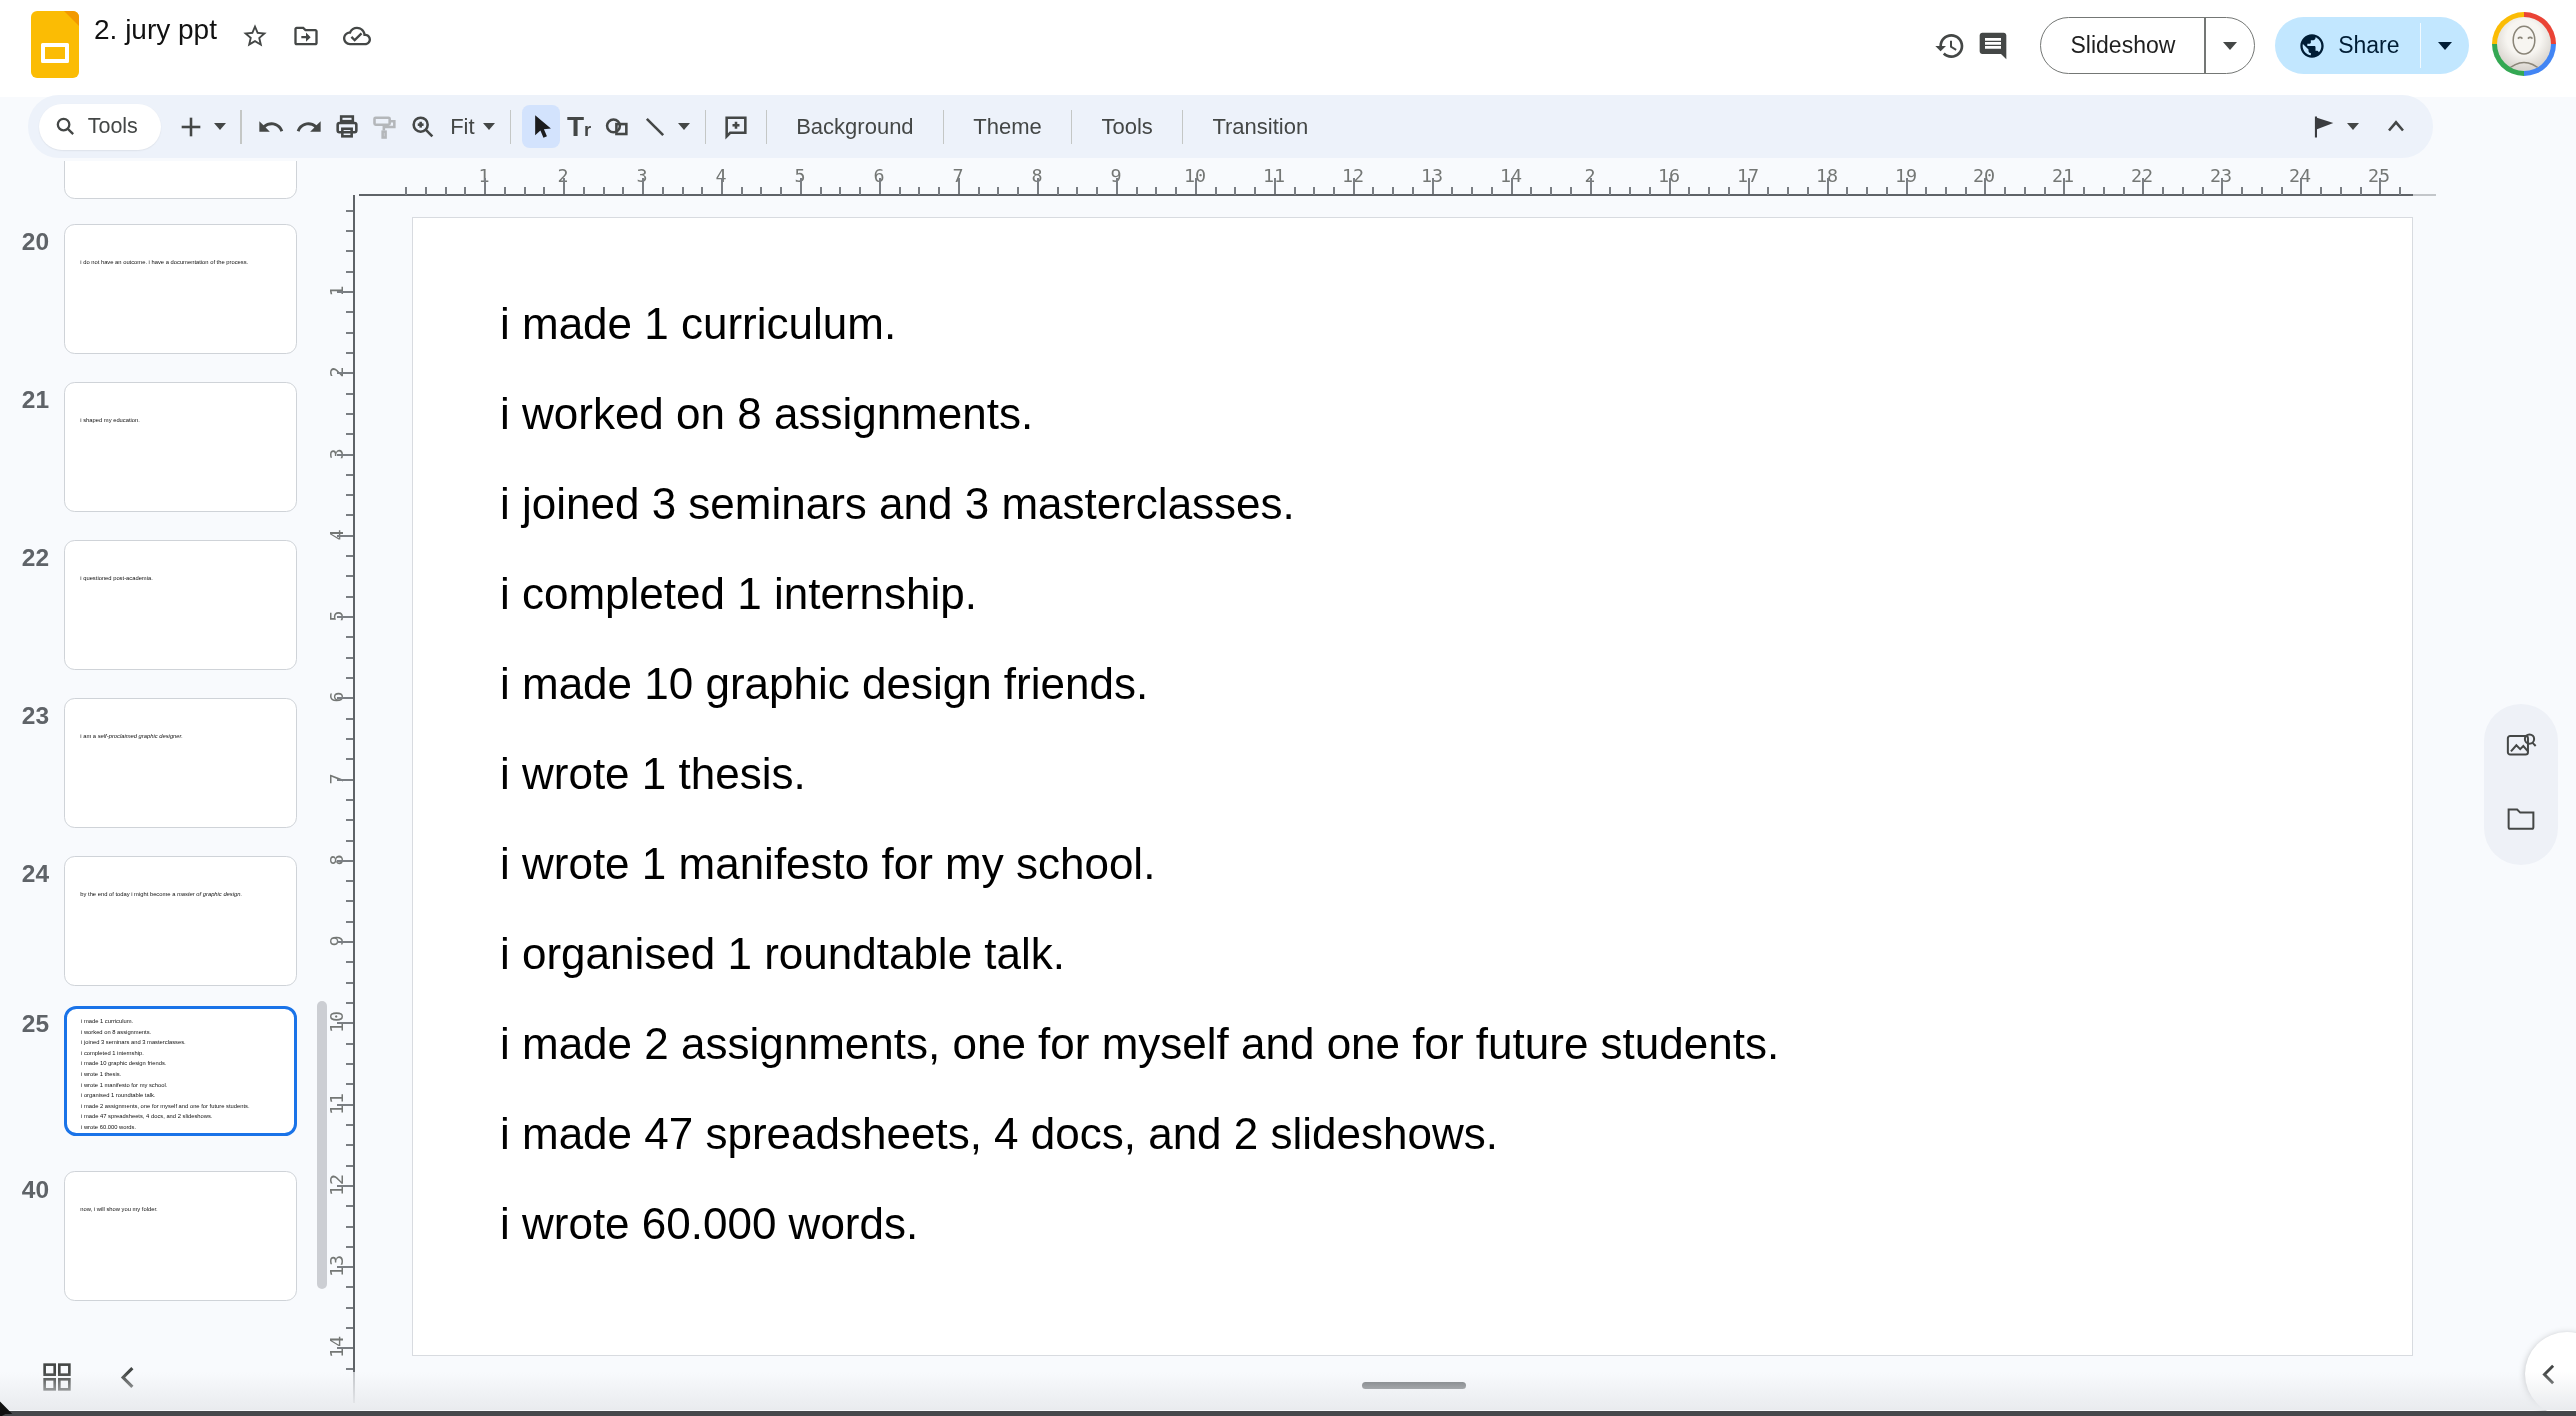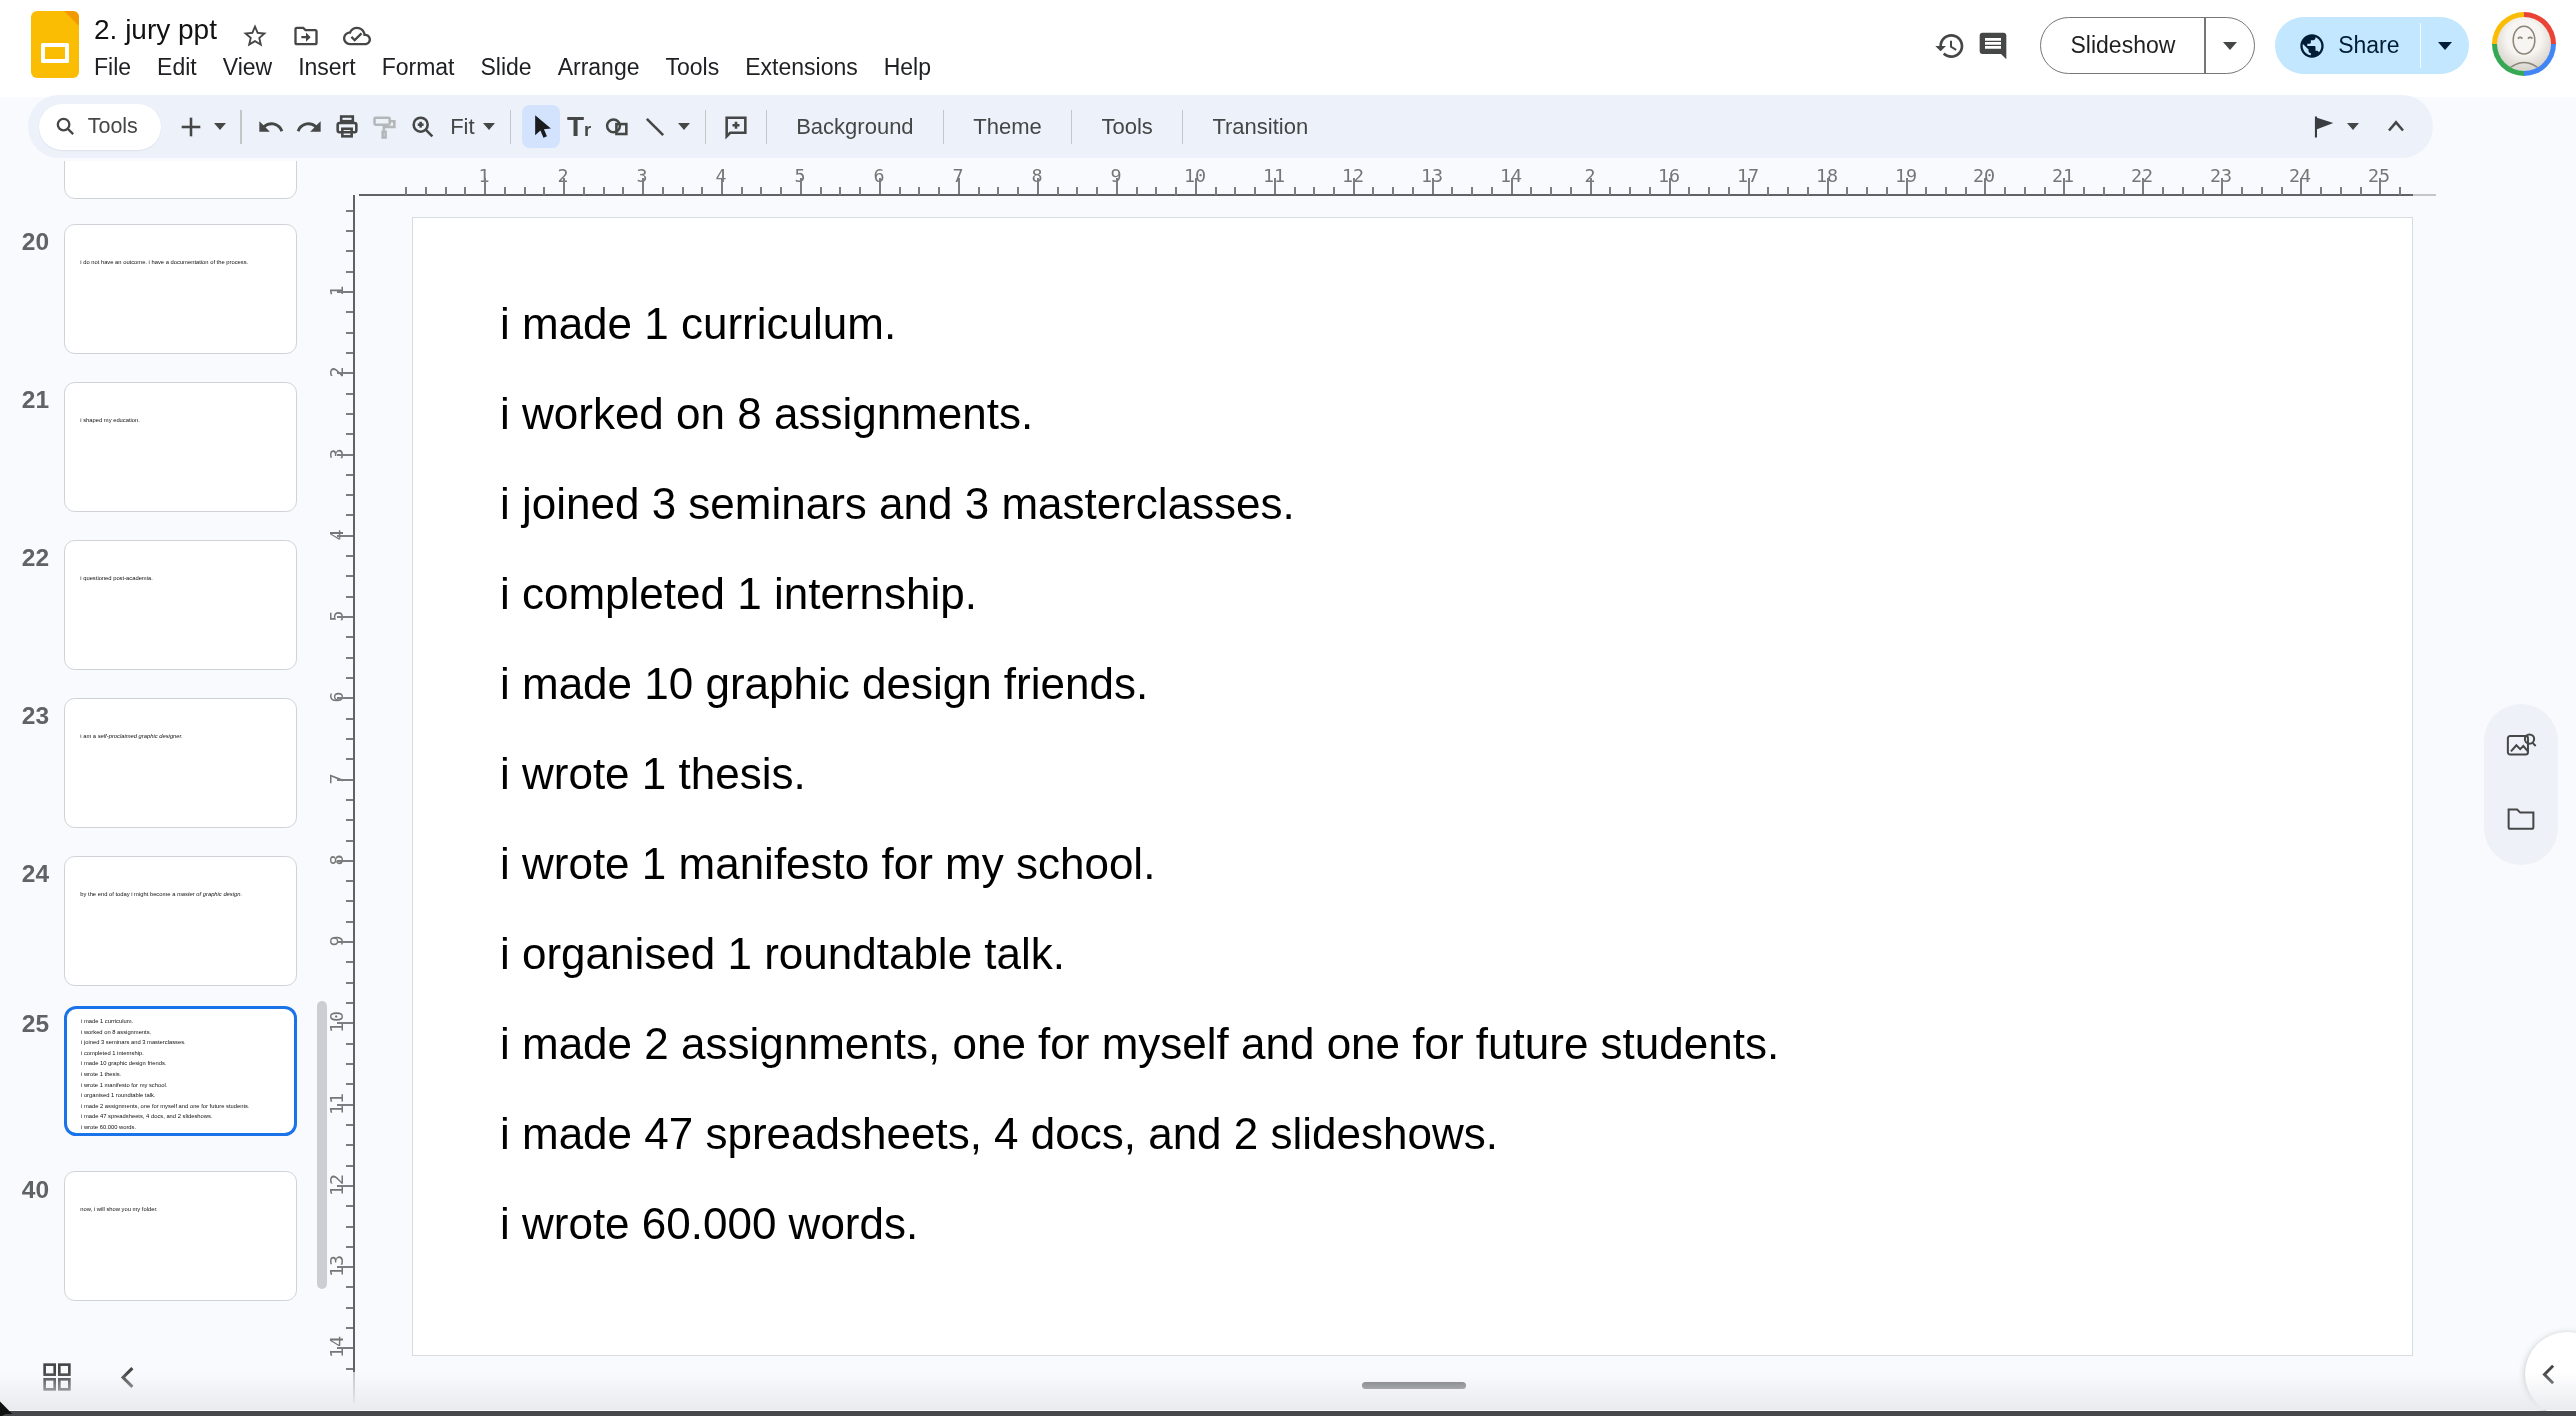--- a/index.html
+++ b/index.html
@@ -137,32 +137,20 @@
         <svg viewBox="0 0 24 24">
             <path d="M20 6h-8l-2-2H4c-1.1 0-2 .9-2 2v12c0 1.1.9 2 2 2h16c1.1 0 2-.9 2-2V8c0-1.1-.9-2-2-2zm0 12H4V6h5.17l2 2H20v10zm-8.01-1l4-4-4-4v3h-4v2h4v3z"></path>
           </svg>
       </span>
       <span class="hicon">
         <svg viewBox="0 0 24 24">
             <path d="M19.35 10.04C18.67 6.59 15.64 4 12 4 9.11 4 6.6 5.64 5.35 8.04 2.34 8.36 0 10.91 0 14c0 3.31 2.69 6 6 6h13c2.76 0 5-2.24 5-5 0-2.64-2.05-4.78-4.65-4.96zM19 18H6c-2.21 0-4-1.79-4-4s1.79-4 4-4h.71C7.37 7.69 9.48 6 12 6c3.04 0 5.5 2.46 5.5 5.5v.5H19c1.66 0 3 1.34 3 3s-1.34 3-3 3zm-9-1l-3.5-3.5 1.41-1.41L10 14.17 15.18 9l1.41 1.41L10 17z"></path>
           </svg>
       </span>
     </div>
-    <nav class="menubar">
-      <span class="menu-item">File</span>
-      <span class="menu-item">Edit</span>
-      <span class="menu-item">View</span>
-      <span class="menu-item">Insert</span>
-      <span class="menu-item">Format</span>
-      <span class="menu-item">Slide</span>
-      <span class="menu-item">Arrange</span>
-      <span class="menu-item">Tools</span>
-      <span class="menu-item">Extensions</span>
-      <span class="menu-item">Help</span>
-    </nav>
 
     <div class="header-right">
       <span class="hr-icon">
         <svg viewBox="0 0 24 24">
             <path d="M13 3c-4.97 0-9 4.03-9 9H1l3.89 3.89.07.14L9 12H6c0-3.87 3.13-7 7-7s7 3.13 7 7-3.13 7-7 7c-1.93 0-3.68-.79-4.94-2.06l-1.42 1.42C8.27 19.99 10.51 21 13 21c4.97 0 9-4.03 9-9s-4.03-9-9-9zm-1 5v5l4.28 2.54.72-1.21-3.5-2.08V8H12z"></path>
           </svg>
       </span>
       <span class="hr-icon">
         <svg viewBox="0 0 24 24">
             <path d="M21.99 4c0-1.1-.89-2-1.99-2H4c-1.1 0-2 .9-2 2v12c0 1.1.9 2 2 2h14l4 4-.01-18zM18 14H6v-2h12v2zm0-3H6V9h12v2zm0-3H6V6h12v2z"></path>

